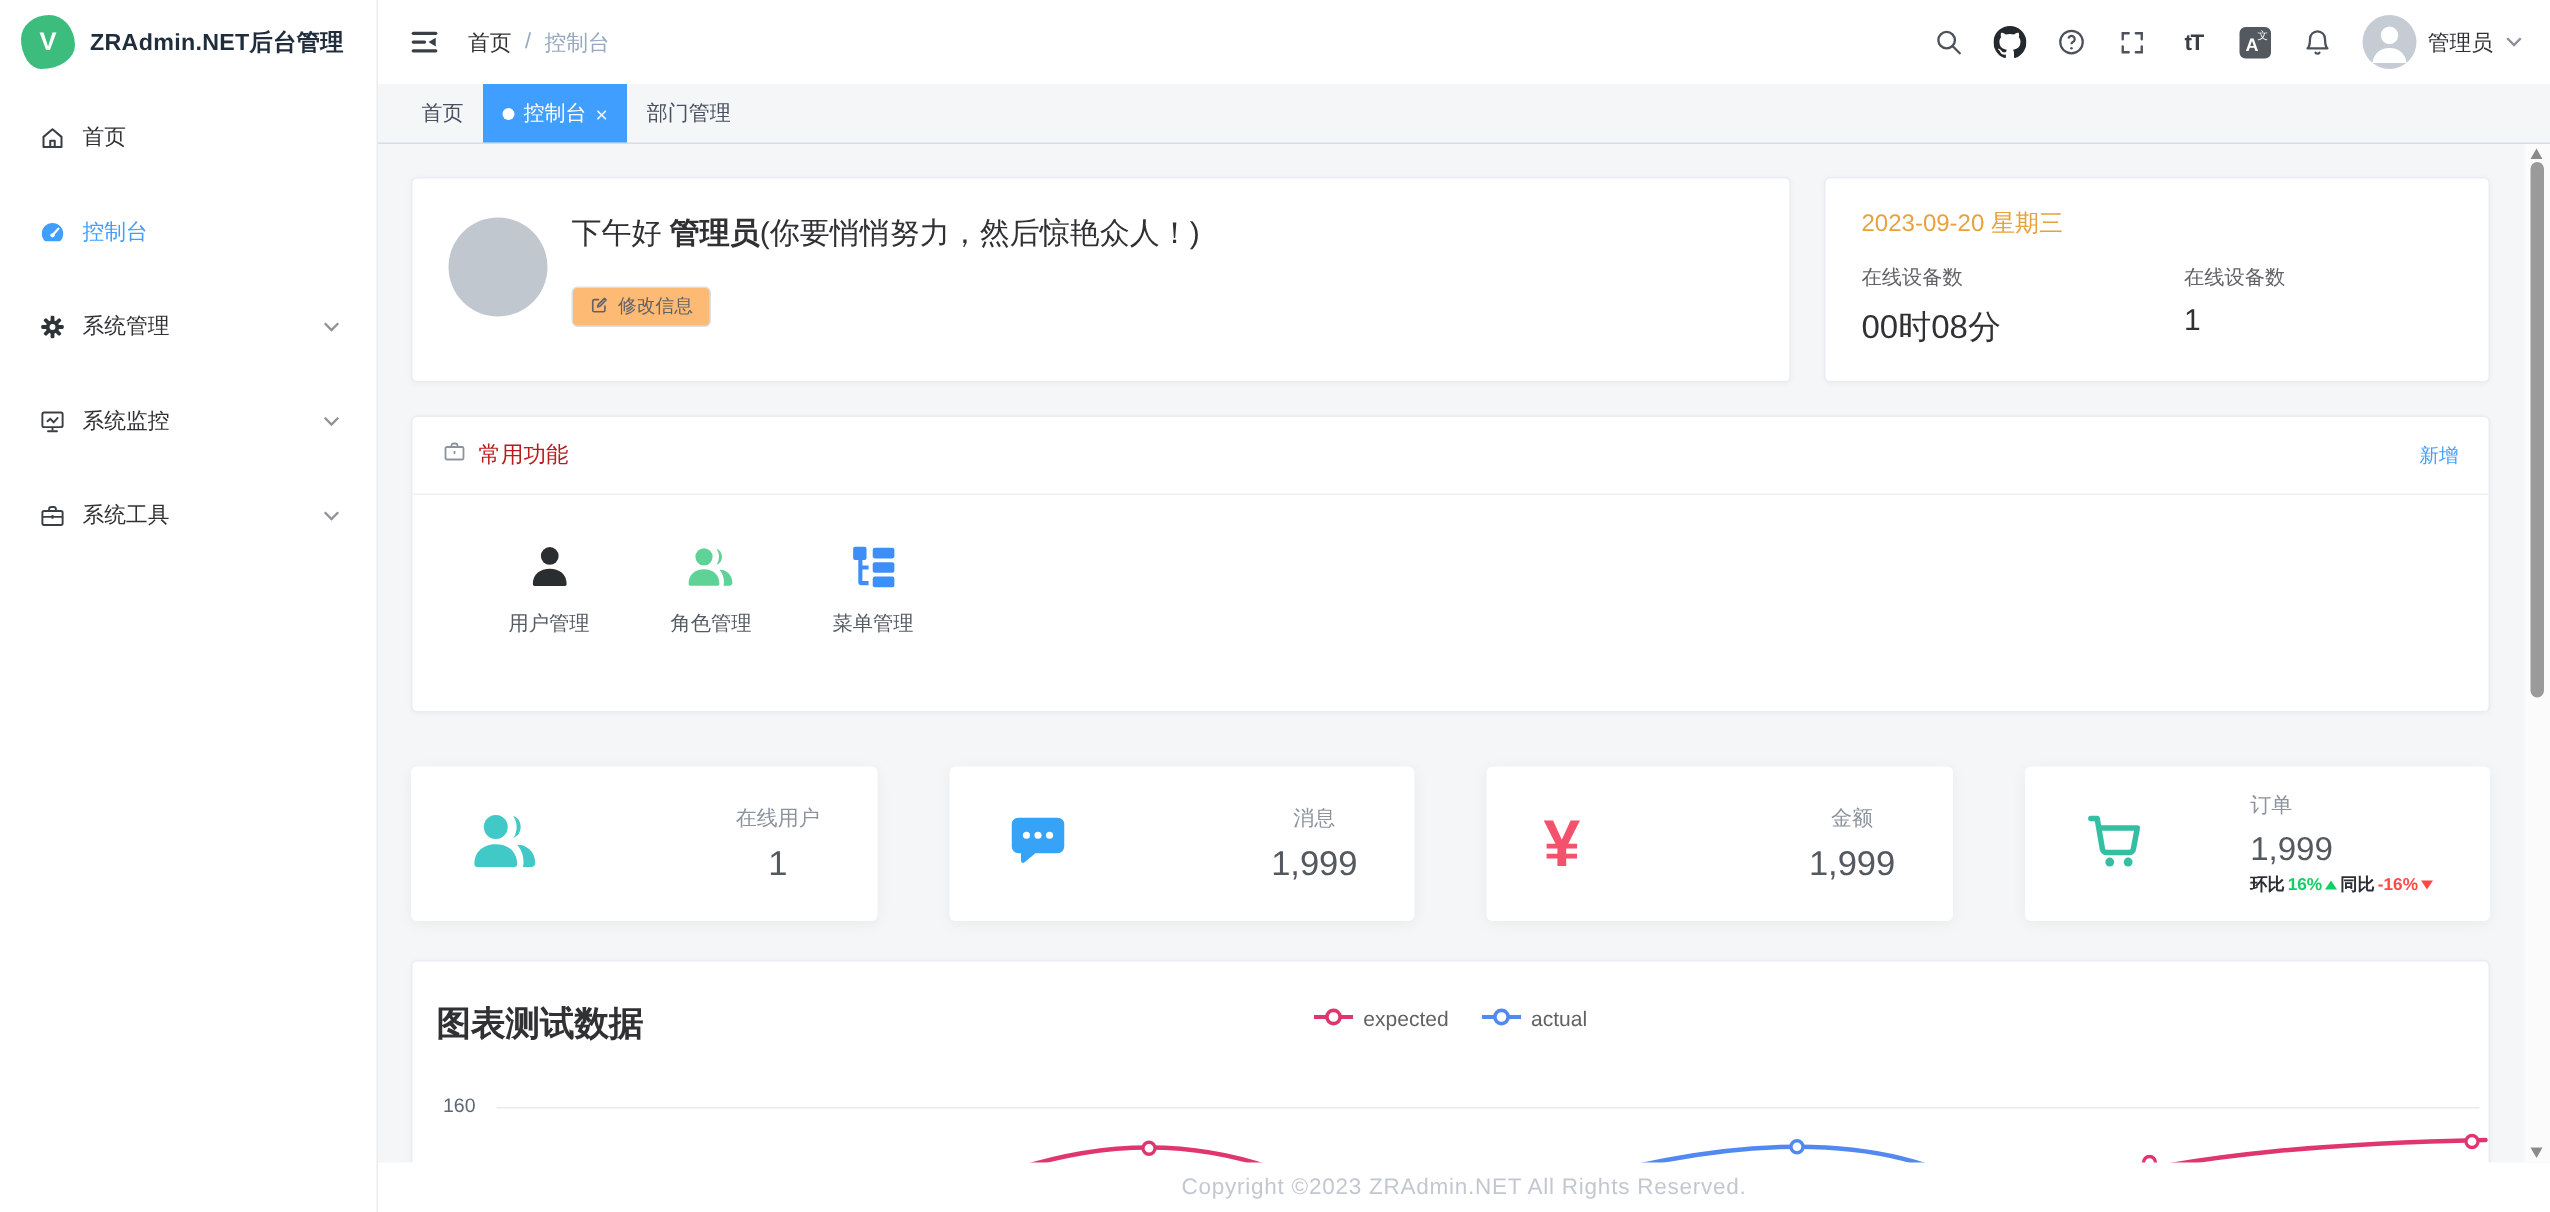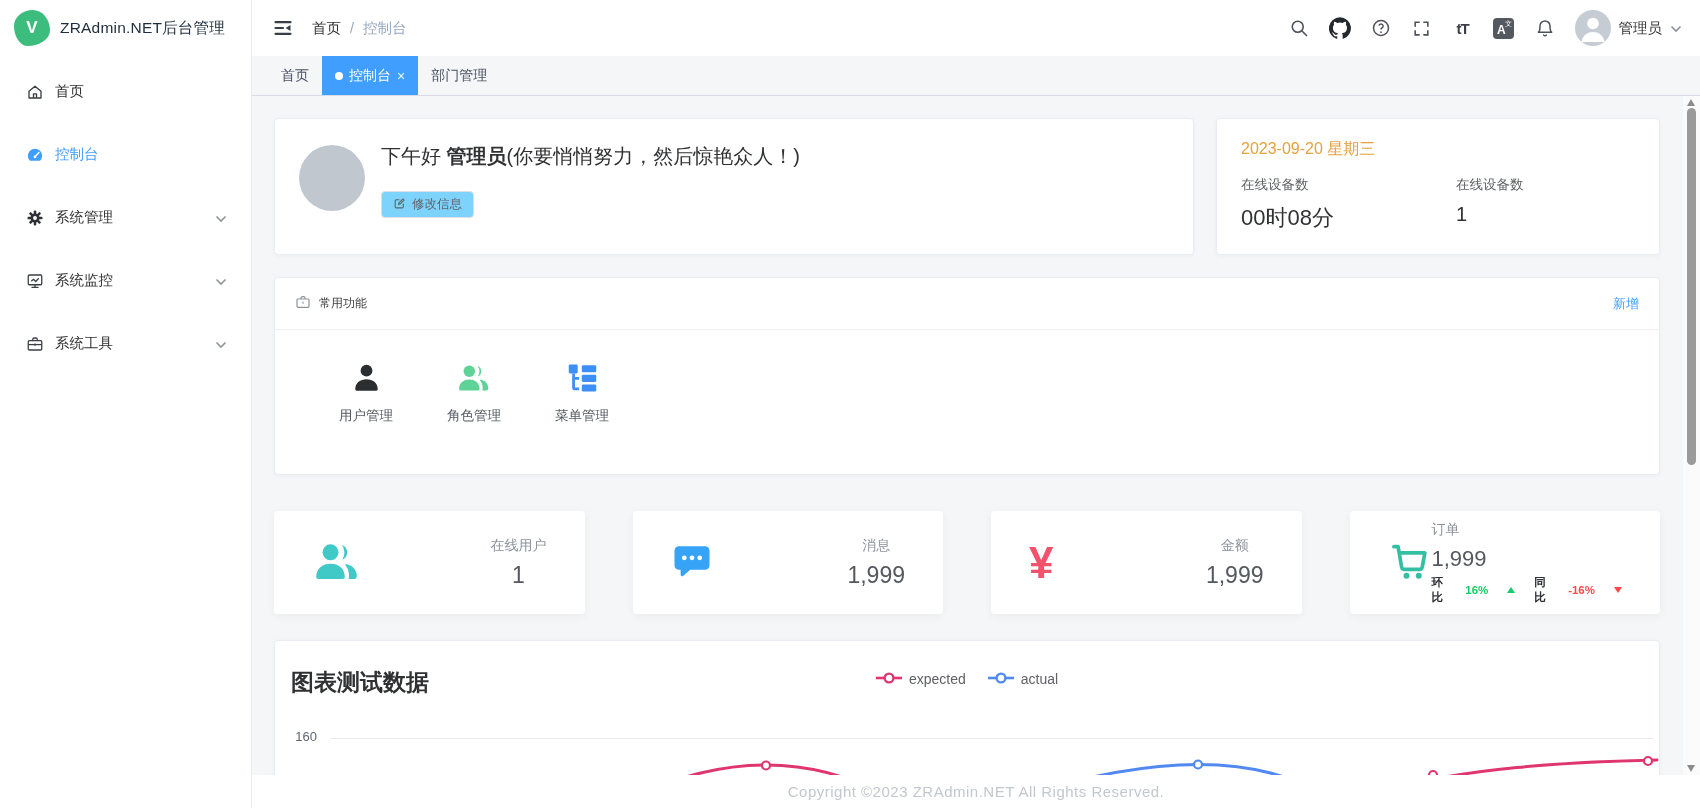--- a/index.html
+++ b/index.html
@@ -5,21 +5,21 @@
   * { margin:0; padding:0; box-sizing:border-box; }
   html,body { width:1700px; height:808px; overflow:hidden; }
   body { font-family:"Liberation Sans","DejaVu Sans",sans-serif; background:#f5f6f8; color:#303133; }
   #app { display:flex; width:1700px; height:808px; }
 
   
   .sidebar { width:252px; background:#fff; border-right:1px solid #ececec; flex-shrink:0; z-index:10; }
   .logo-row { height:56px; display:flex; align-items:center; gap:10px; padding:0 14px; }
   .logo-blob { width:36px; height:36px; background:#3dbd7d; border-radius:52% 48% 62% 38% / 44% 56% 44% 56%;
                display:flex; align-items:center; justify-content:center; color:#fff; font-weight:bold; font-size:17px; }
-  .logo-title { font-size:15.5px; font-weight:normal; color:#1f2d3d; letter-spacing:.2px; }
+  .logo-title { font-size:15.5px; font-weight:bold; color:#1f2d3d; letter-spacing:.2px; }
   .menu { padding-top:4px; }
   .menu-item { height:63px; display:flex; align-items:center; gap:11px; padding:0 24px 0 26px; font-size:14.5px; color:#303133; cursor:pointer; }
   .menu-item .mi-icon { width:18px; height:18px; display:flex; align-items:center; }
   .menu-item.active { color:#409eff; }
   .menu-item .chev { margin-left:auto; color:#909399; }
 
   
   .main { flex:1; position:relative; display:flex; flex-direction:column; min-width:0; }
 
   .navbar { height:56px; background:#fff; display:flex; align-items:center; padding:0 18px 0 20px; }
@@ -46,46 +46,46 @@
 
   .card { background:#fff; border:1px solid #e9edf3; border-radius:4px; box-shadow:0 1px 4px rgba(0,0,0,.04); }
 
   .row1 { display:flex; gap:22px; }
   .welcome-card { flex:1; height:137px; display:flex; align-items:flex-start; padding:22px 24px; }
   .w-avatar { width:66px; height:66px; border-radius:50%; background:#c1c7cf; flex-shrink:0; margin-top:4px; }
   .w-body { margin-left:16px; }
   .greeting { font-size:20px; color:#303133; line-height:30px; }
   .greeting b { font-weight:bold; }
   .edit-btn { margin-top:20px; display:inline-flex; align-items:center; gap:6px; height:27px; padding:0 11px;
-              border:1px solid #dcdfe6; border-radius:4px; background:#7dd3fc; font-size:12.5px; color:#606266; cursor:pointer; }
+              border:1px solid #dcdfe6; border-radius:4px; background:#fdba74; font-size:12.5px; color:#606266; cursor:pointer; }
 
   .date-card { width:444px; height:137px; padding:20px 24px; }
   .d-date { font-size:16px; color:#e6a23c; }
   .d-grid { display:grid; grid-template-columns:215px 1fr; margin-top:16px; }
   .d-label { font-size:13.5px; color:#606266; }
   .d-val { margin-top:9px; font-size:22px; color:#303133; }
   .d-val.small { font-size:20px; }
 
   .quick-card { margin-top:22px; height:198px; }
   .q-header { height:52px; display:flex; align-items:center; padding:0 20px; border-bottom:1px solid #f0f0f0; }
-  .q-title { margin-left:8px; font-size:12px; color:#404040; }
+  .q-title { margin-left:8px; font-size:15px; color:#b91c1c; }
   .q-add { margin-left:auto; font-size:13px; color:#409eff; cursor:pointer; }
   .q-body { display:flex; gap:30px; padding:26px 0 0 52px; }
   .q-item { width:78px; display:flex; flex-direction:column; align-items:center; cursor:pointer; }
   .q-item .q-icon { height:38px; display:flex; align-items:flex-end; }
   .q-item .q-label { margin-top:13px; font-size:13.5px; color:#555b63; }
 
   .stats-row { margin-top:36px; display:grid; grid-template-columns:repeat(4,1fr); gap:48px; }
   .stat-card { height:103px; display:flex; align-items:center; justify-content:space-between; padding:0 38px; border:none;
                box-shadow:0 2px 10px rgba(0,0,0,.05); }
   .s-text { text-align:center; }
   .s-label { font-size:14px; color:#8c939d; }
   .s-val { margin-top:7px; font-size:23px; color:#54595f; }
   .s-text.left { text-align:left; }
-  .s-extra { margin-top:3px; font-size:11.5px; font-weight:bold; color:#2b2f36; display:flex; align-items:center; gap:19px; }
+  .s-extra { margin-top:3px; font-size:11.5px; font-weight:bold; color:#2b2f36; display:flex; align-items:center; gap:2px; }
   .green { color:#13ce66; } .red { color:#ff4949; }
   .tri-up { width:0; height:0; border-left:4px solid transparent; border-right:4px solid transparent; border-bottom:6px solid #13ce66; }
   .tri-dn { width:0; height:0; border-left:4px solid transparent; border-right:4px solid transparent; border-top:6px solid #ff4949; }
 
   .chart-card { margin-top:26px; height:200px; position:relative; border-radius:4px 4px 0 0; }
   .c-title { position:absolute; left:16px; top:26px; font-size:23px; font-weight:bold; color:#303133; }
   .legend { position:absolute; top:30px; left:0; right:0; display:flex; justify-content:center; gap:22px; }
   .leg-item { display:flex; align-items:center; gap:7px; font-size:14px; color:#606266; cursor:pointer; }
   .y-tick { position:absolute; left:12px; top:88px; width:30px; text-align:right; font-size:13px; color:#5f6675; }
   .gridline { position:absolute; left:56px; right:6px; top:97px; border-top:1px solid #e8eaef; }

